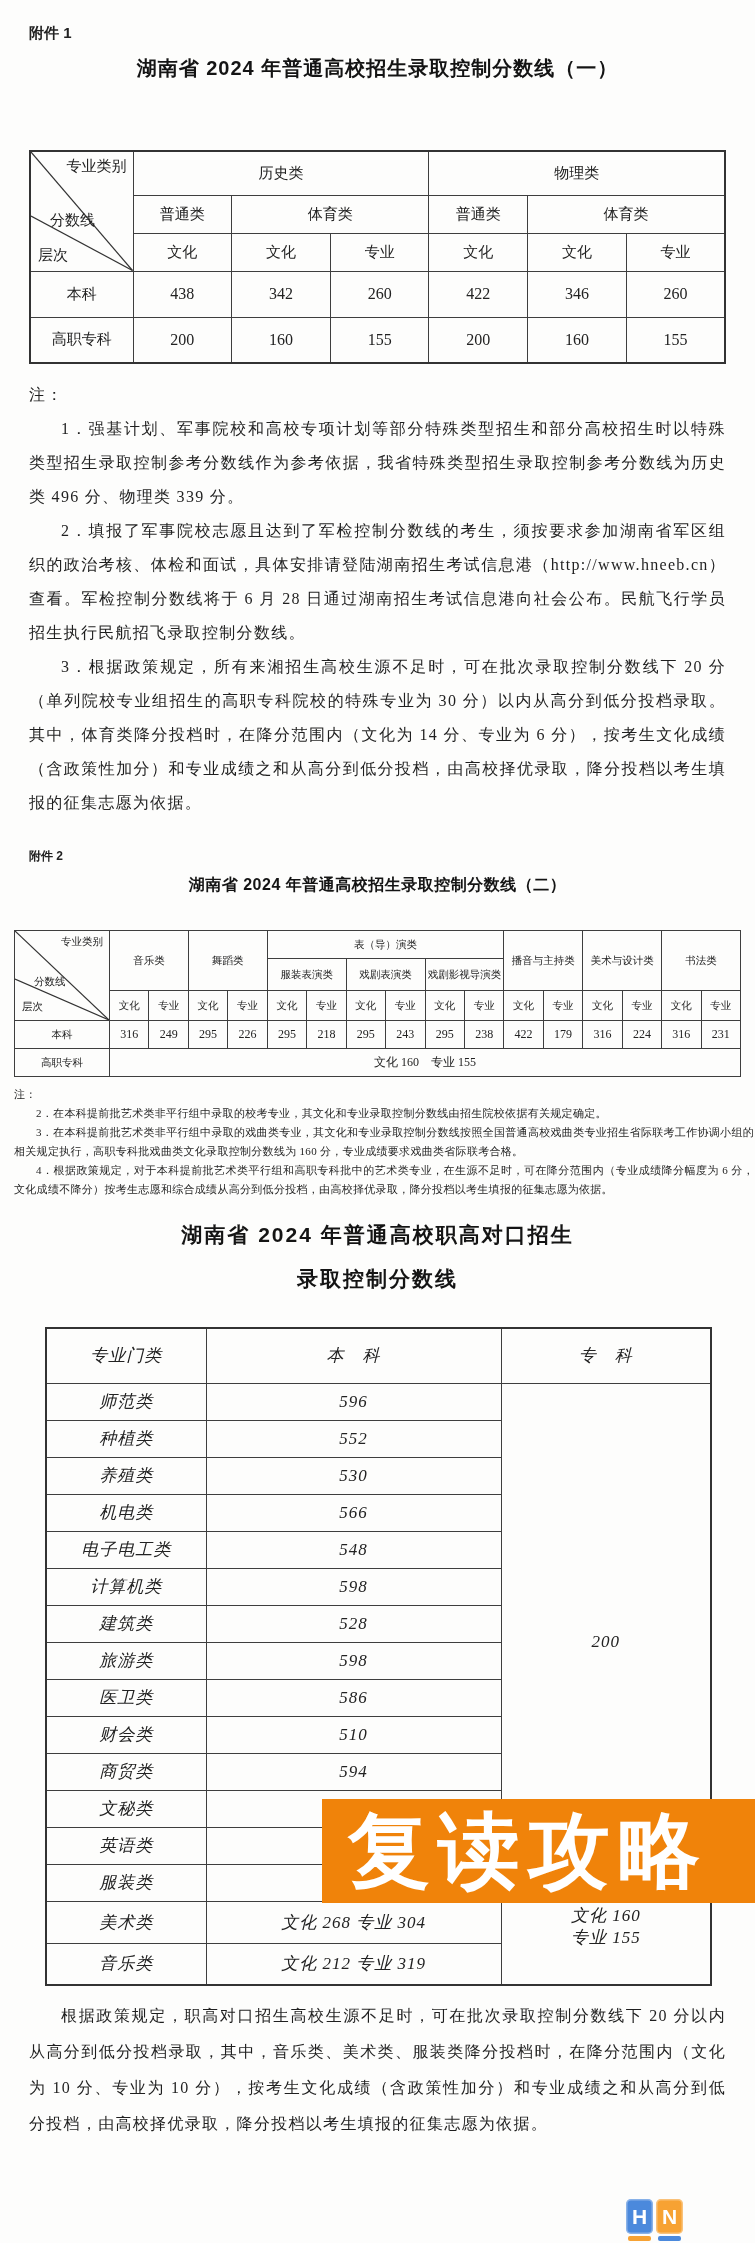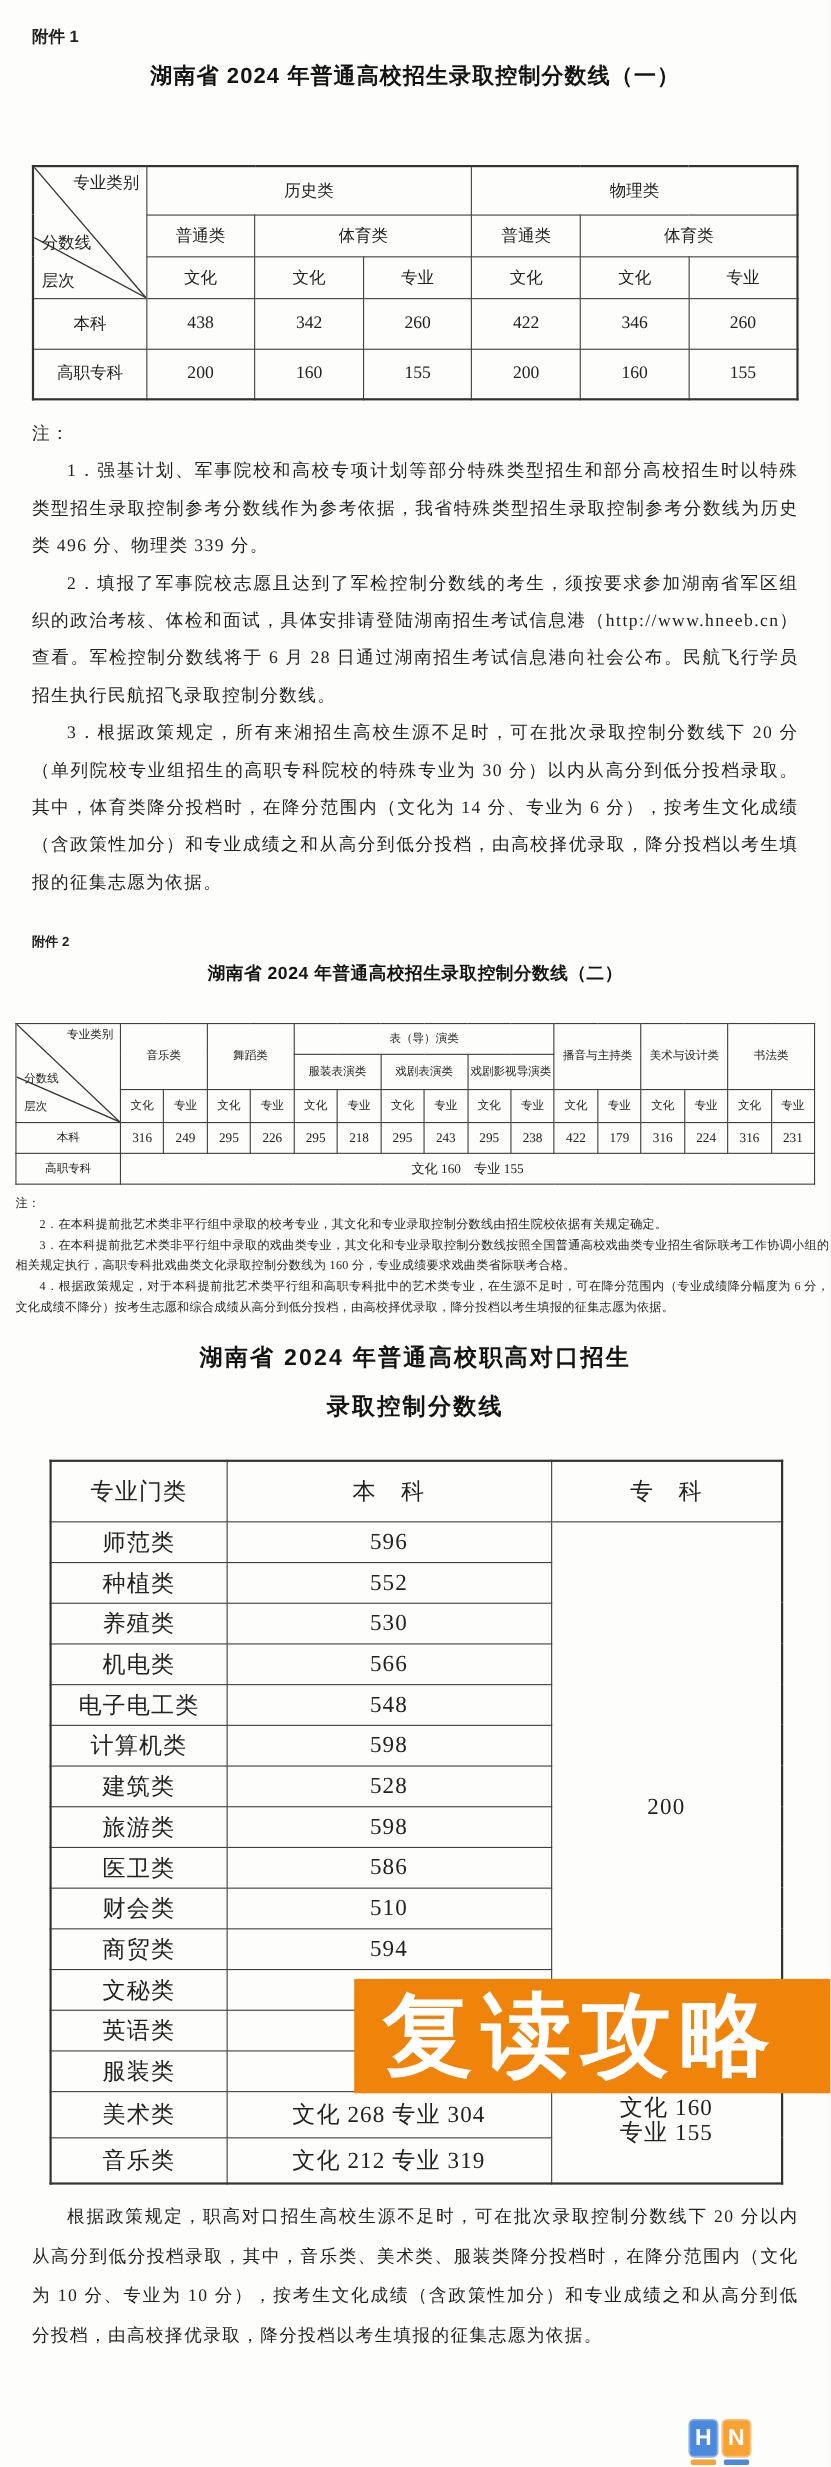--- a/index.html
+++ b/index.html
@@ -30,21 +30,21 @@
   .t1 .val { font-size:16px;margin-left:28px; }
   .t1 .r1 { height:44px; } .t1 .r2 { height:38px; } .t1 .r3 { height:38px; }
   .t1 .rd { height:46px; }
   .t1 .c0 { width:103px; }
 
   
   .corner { position:relative; padding:0;font-family:Liberation Mono, monospace; }
   .corner svg { position:absolute; left:0; top:0; width:100%; height:100%; }
   .corner svg line { stroke:#333; stroke-width:1.2; vector-effect:non-scaling-stroke; }
   .corner .ct { position:absolute; top:5px; right:6px; }
-  .corner .cm { position:absolute; left:7px; top:50%; }
+  .corner .cm { position:absolute; left:19px; top:50%; }
   .corner .cb { position:absolute; left:7px; bottom:6px; }
 
   
   .t2 { margin-top:34px; width:727px; margin-left:-15px; border:1.5px solid #333; }
   .t2 th, .t2 td { font-size:10.5px; padding:1px; line-height:13px; }
   .t2 .val { font-size:12px; }
   .t2 .r1 { height:28px; } .t2 .r2 { height:32px; } .t2 .r3 { height:30px; }
   .t2 .rd { height:28px; }
   .t2 .c0 { width:95px; }
   .t2 .corner .ct, .t2 .corner .cm, .t2 .corner .cb { font-size:10.5px; }
@@ -53,21 +53,21 @@
   .small-notes p.item { text-indent:2em; }
 
   
   .notes1 { margin-top:14px; font-size:16px; line-height:34px; letter-spacing:1.3px; text-align:justify; }
   .notes1 .nl { line-height:34px; }
   .notes1 p.item { text-indent:2em; }
 
   
   .t3wrap { position:relative; margin-top:26px; margin-left:16px; width:665px; }
   .t3 { width:665px; border:2px solid #333; }
-  .t3 th, .t3 td { font-size:21px; letter-spacing:1px; }
+  .t3 th, .t3 td { font-size:17px; letter-spacing:1px;font-style:italic; }
   .t3 .rh { height:55px; }
   .t3 .rd { height:37px; }
   .t3 .ra { height:42px;margin-top:24px; }
   .t3 .c0 { width:160px; } .t3 .c1 { width:295px; } .t3 .c2 { width:210px; }
   .t3 .art-cell { vertical-align:top; padding-top:3px; line-height:22px; }
 
   .para3 { margin-top:12px; font-size:16px; line-height:36px; letter-spacing:1.3px; text-align:justify; text-indent:2em; }
 
   
   .banner {

